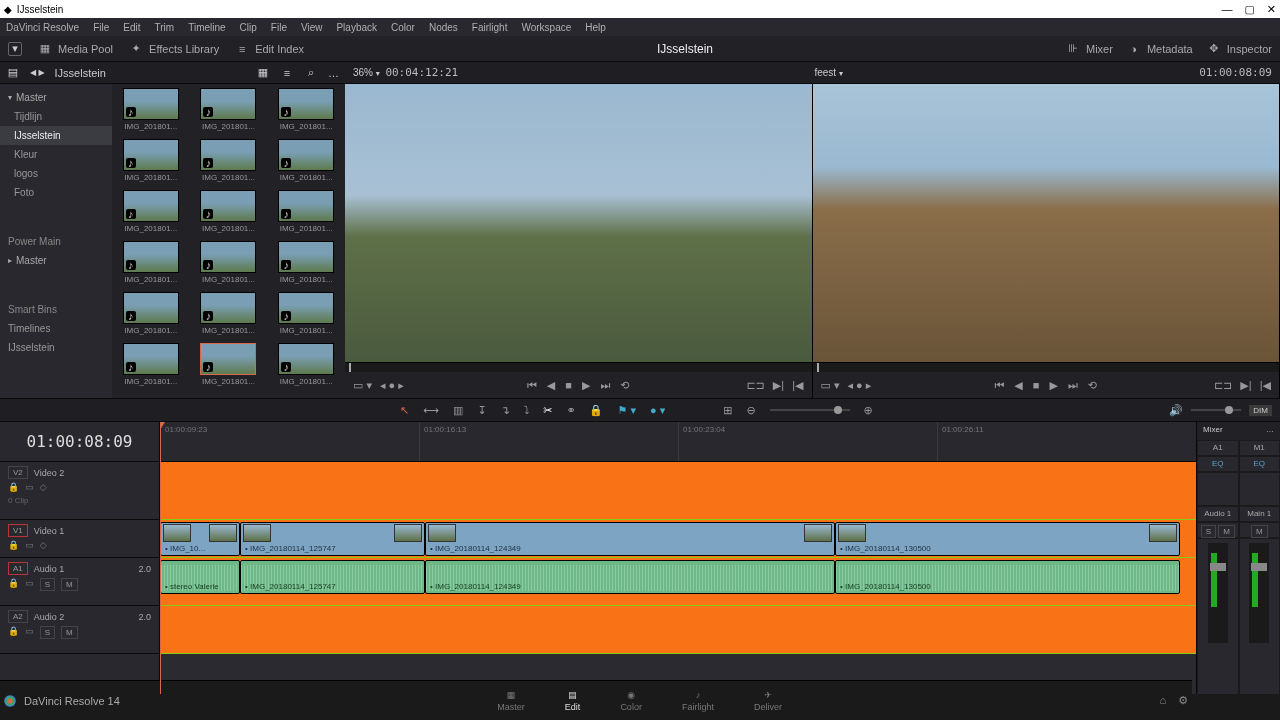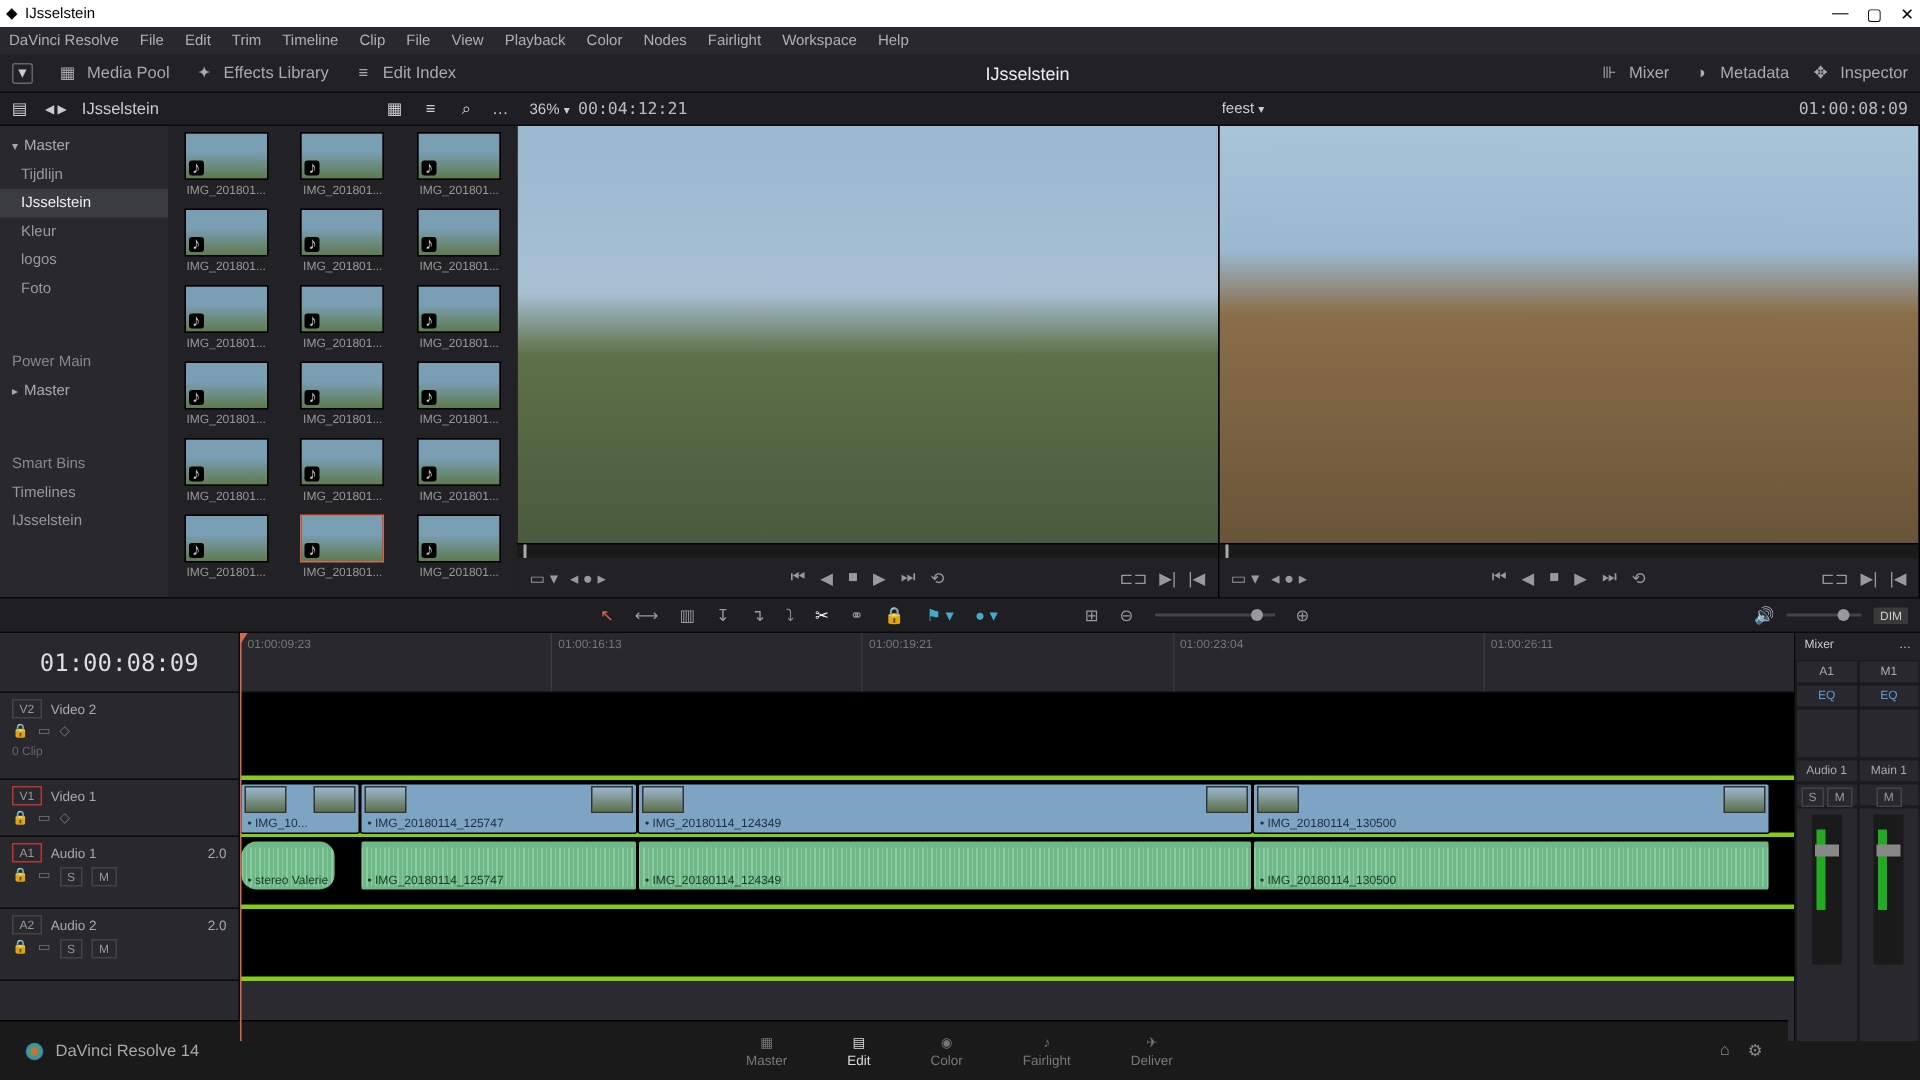--- a/index.html
+++ b/index.html
@@ -56,41 +56,41 @@
 .tl-track-hdr{border-bottom:1px solid #0a0a0a;padding:4px 8px;font-size:9px;color:#aaa}
 .th-row{display:flex;align-items:center;gap:6px;margin-bottom:3px}
 .th-tag{display:inline-block;padding:1px 4px;border:1px solid #444;font-size:8px;color:#999}
 .th-tag.red{border-color:#b33}
 .th-icons{display:flex;gap:6px;color:#777}
 .tl-tracks{flex:1;background:#2a2a30;position:relative;overflow:hidden}
 .tl-ruler{height:40px;background:#28282e;border-bottom:1px solid #0a0a0a;position:relative;display:flex;font-size:8px;color:#777}
 .tl-tick{flex:1;padding-left:4px;padding-top:3px;border-left:1px solid #3a3a3a}
 .playhead{position:absolute;left:0;top:0;width:1px;height:100%;background:#d9674a;z-index:10}
 .playhead::before{content:'';position:absolute;top:0;left:-5px;border-left:5px solid transparent;border-right:5px solid transparent;border-top:8px solid #d9674a}
-.tl-lane{height:38px;border-bottom:3px solid #84cc16;position:relative;background:#000000}
+.tl-lane{height:38px;border-bottom:1px solid #84cc16;position:relative;background:#f97316}
 .tl-lane.empty{height:58px}
 .tl-lane.tall{height:48px}
 .clip{position:absolute;top:2px;height:34px;border:1px solid #000;border-radius:2px;overflow:hidden;font-size:8px}
 .clip-v{background:#7ea4c4;color:#1a3040}
 .clip-a{background:#6eb888;color:#1a4028}
 .clip-lbl{position:absolute;bottom:2px;left:4px}
 .clip-thumb{width:28px;height:18px;background:linear-gradient(#9ab8d0,#5e7048);border:1px solid #333;position:absolute;top:1px;left:2px}
 .clip-thumb.r{left:auto;right:2px}
 .clip-wave{position:absolute;top:4px;left:0;right:0;height:26px;background:repeating-linear-gradient(90deg,#8acca0 0,#8acca0 1px,#6eb888 1px,#6eb888 3px)}
 .mixer{width:84px;background:#28282e;border-left:1px solid #0a0a0a;font-size:8px}
 .mix-hdr{height:18px;background:#212126;padding:3px 6px;color:#ccc;display:flex;justify-content:space-between}
 .mix-row{display:flex;height:16px}
 .mix-cell{flex:1;text-align:center;padding:2px;border:1px solid #1a1a1a;color:#aaa}
 .mix-cell.blue{color:#5aa0d0}
 .mix-strip{display:flex;height:170px}
 .mix-ch{flex:1;border:1px solid #1a1a1a;display:flex;flex-direction:column;align-items:center;padding:4px;gap:4px}
 .mix-fader{width:20px;height:100px;background:#1a1a1a;position:relative}
 .mix-fader::after{content:'';position:absolute;top:20px;left:2px;width:16px;height:8px;background:#888}
 .mix-meter{position:absolute;left:3px;top:10px;width:6px;height:90px;background:linear-gradient(#2a2,#2a2 60%,#1a1a1a 60%)}
-.bottombar{height:40px;background:#1a1a1a;border-top:1px solid #000;display:flex;align-items:center;justify-content:space-between;padding:0 17px;position:absolute;bottom:0;width:1192px}
+.bottombar{height:40px;background:#1a1a1a;border-top:1px solid #000;display:flex;align-items:center;justify-content:space-between;padding:0 4px;position:absolute;bottom:0;width:1192px}
 .bb-left{display:flex;align-items:center;gap:8px;font-size:11px;color:#aaa}
 .bb-center{display:flex;gap:40px}
 .bb-tab{display:flex;flex-direction:column;align-items:center;gap:2px;font-size:9px;color:#777;cursor:pointer}
 .bb-tab.active{color:#ddd}
 .bb-right{display:flex;gap:12px;color:#888}
 .logo-dot{width:12px;height:12px;border-radius:50%;background:radial-gradient(circle,#d9674a 20%,#3a5 40%,#48c 60%,#1a1a1a 80%)}
 .chev{font-size:8px}
 </style>
 </head>
 <body>
@@ -437,21 +437,20 @@
           <span class="th-tag">S</span>
           <span class="th-tag">M</span>
         </div>
     </div>
   </div>
   <div class="tl-tracks">
     <div class="playhead"></div>
     <div class="tl-ruler">
       <div class="tl-tick">01:00:09:23</div>
       <div class="tl-tick">01:00:16:13</div>
-      <div class="tl-tick">01:00:19:21</div>
       <div class="tl-tick">01:00:23:04</div>
       <div class="tl-tick">01:00:26:11</div>
     </div>
     <div class="tl-lane empty"></div>
     <div class="tl-lane" id="lane-v1">
         <div class="clip clip-v" style="left: 0px; width: 80px;">
           <div class="clip-thumb"></div>
           <div class="clip-thumb r"></div>
           <div class="clip-lbl">• IMG_10...</div>
         </div>
@@ -465,21 +464,21 @@
           <div class="clip-thumb r"></div>
           <div class="clip-lbl">• IMG_20180114_124349</div>
         </div>
         <div class="clip clip-v" style="left: 675px; width: 345px;">
           <div class="clip-thumb"></div>
           <div class="clip-thumb r"></div>
           <div class="clip-lbl">• IMG_20180114_130500</div>
         </div>
       </div>
     <div class="tl-lane tall" id="lane-a1">
-        <div class="clip clip-a" style="left: 0px; width: 64px; border-radius: 11px;">
+        <div class="clip clip-a" style="left: 0px; width: 80px;">
           <div class="clip-wave"></div>
           <div class="clip-lbl">• stereo Valerie</div>
         </div>
         <div class="clip clip-a" style="left: 80px; width: 185px;">
           <div class="clip-wave"></div>
           <div class="clip-lbl">• IMG_20180114_125747</div>
         </div>
         <div class="clip clip-a" style="left: 265px; width: 410px;">
           <div class="clip-wave"></div>
           <div class="clip-lbl">• IMG_20180114_124349</div>

